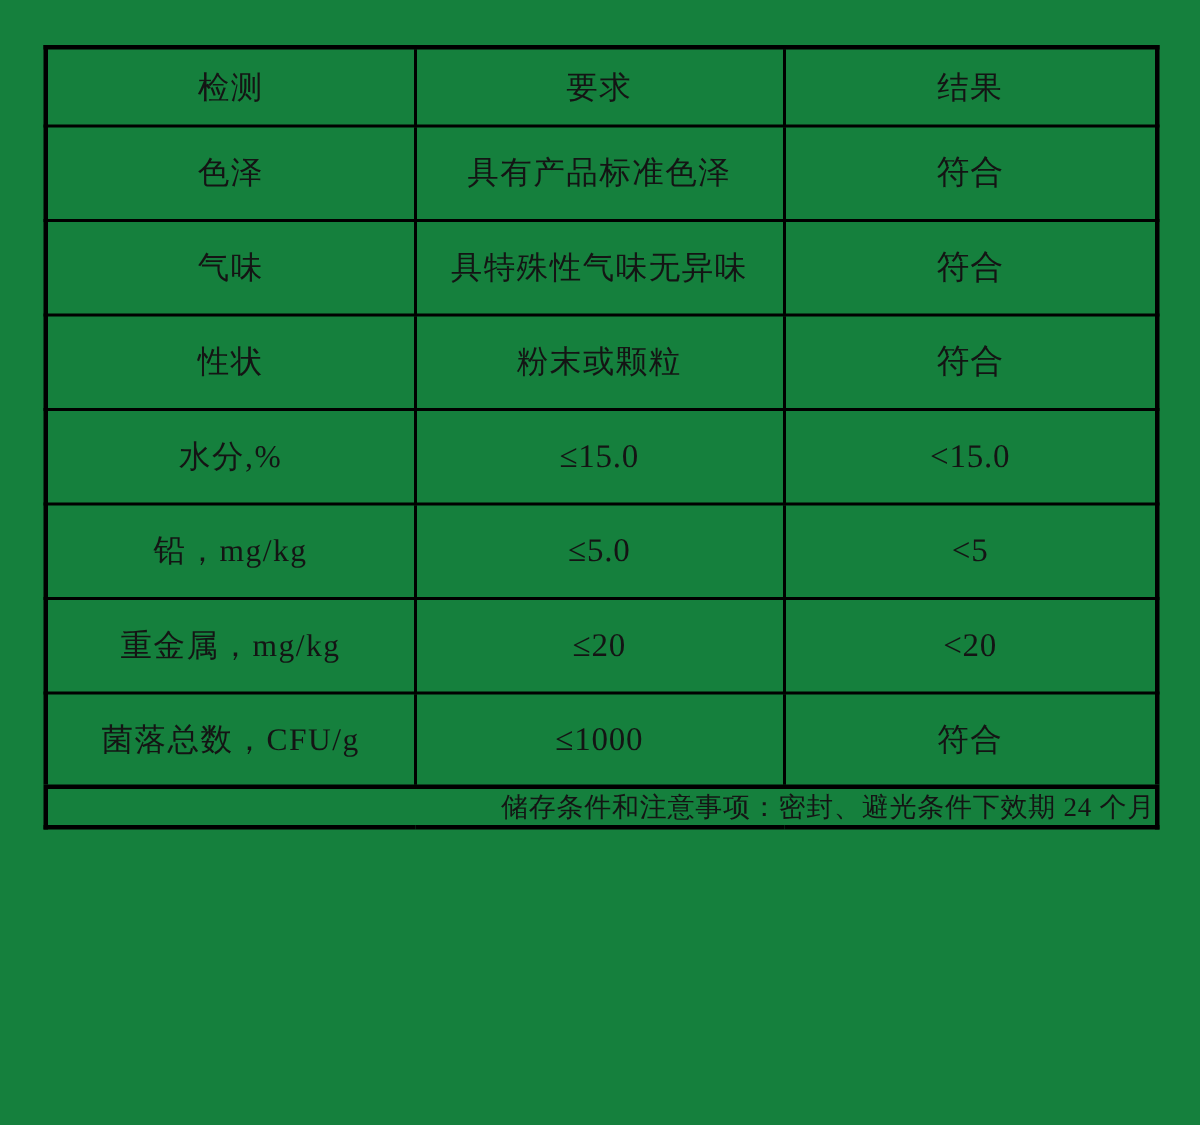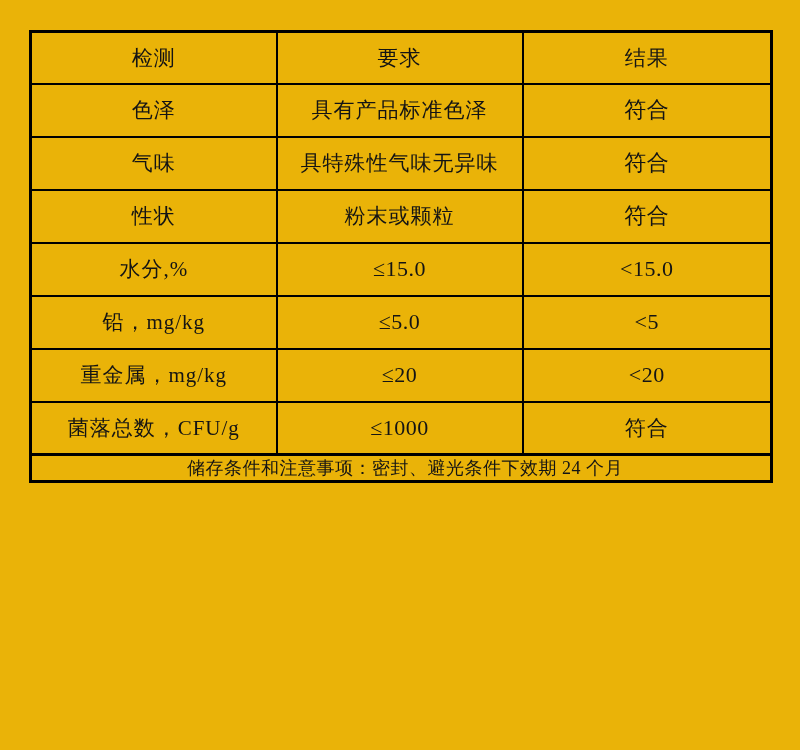--- a/index.html
+++ b/index.html
@@ -4,21 +4,21 @@
 <style>
   html, body {
     margin: 0;
     padding: 0;
     background: #ffffff;
   }
   .sheet {
     position: relative;
     width: 800px;
     height: 750px;
-    background: #eab308;
+    background: #15803d;
     font-family: "Liberation Serif", "DejaVu Serif", serif;
     color: #141414;
   }
   table.qc-table {
     position: absolute;
     left: 29px;
     top: 30px;
     width: 741px;
     border-collapse: collapse;
     table-layout: fixed;
@@ -31,28 +31,28 @@
     vertical-align: middle;
     font-weight: normal;
     font-size: 21px;
     letter-spacing: 1px;
     padding: 0;
   }
   .qc-table col.c1 { width: 246px; }
   .qc-table col.c2 { width: 246px; }
   .qc-table col.c3 { width: 249px; }
   .qc-table tr.header-row { height: 52px; }
-  .qc-table tr.data-row { height: 53px; padding-left: 44px; }
+  .qc-table tr.data-row { height: 63px; padding-left: 44px; }
   .qc-table td.value-cell {
     font-size: 22px;
     letter-spacing: 0.5px;
   }
   .qc-table tr.footer-row { height: 26px; }
   .qc-table td.footer-cell {
-    text-align: center;
+    text-align: right;
     padding-left: 8px;
     font-size: 18px;
     letter-spacing: 0.5px;
     border-top: 3px solid #000000;
   }
 </style>
 </head>
 <body>
 
 <div class="sheet">

